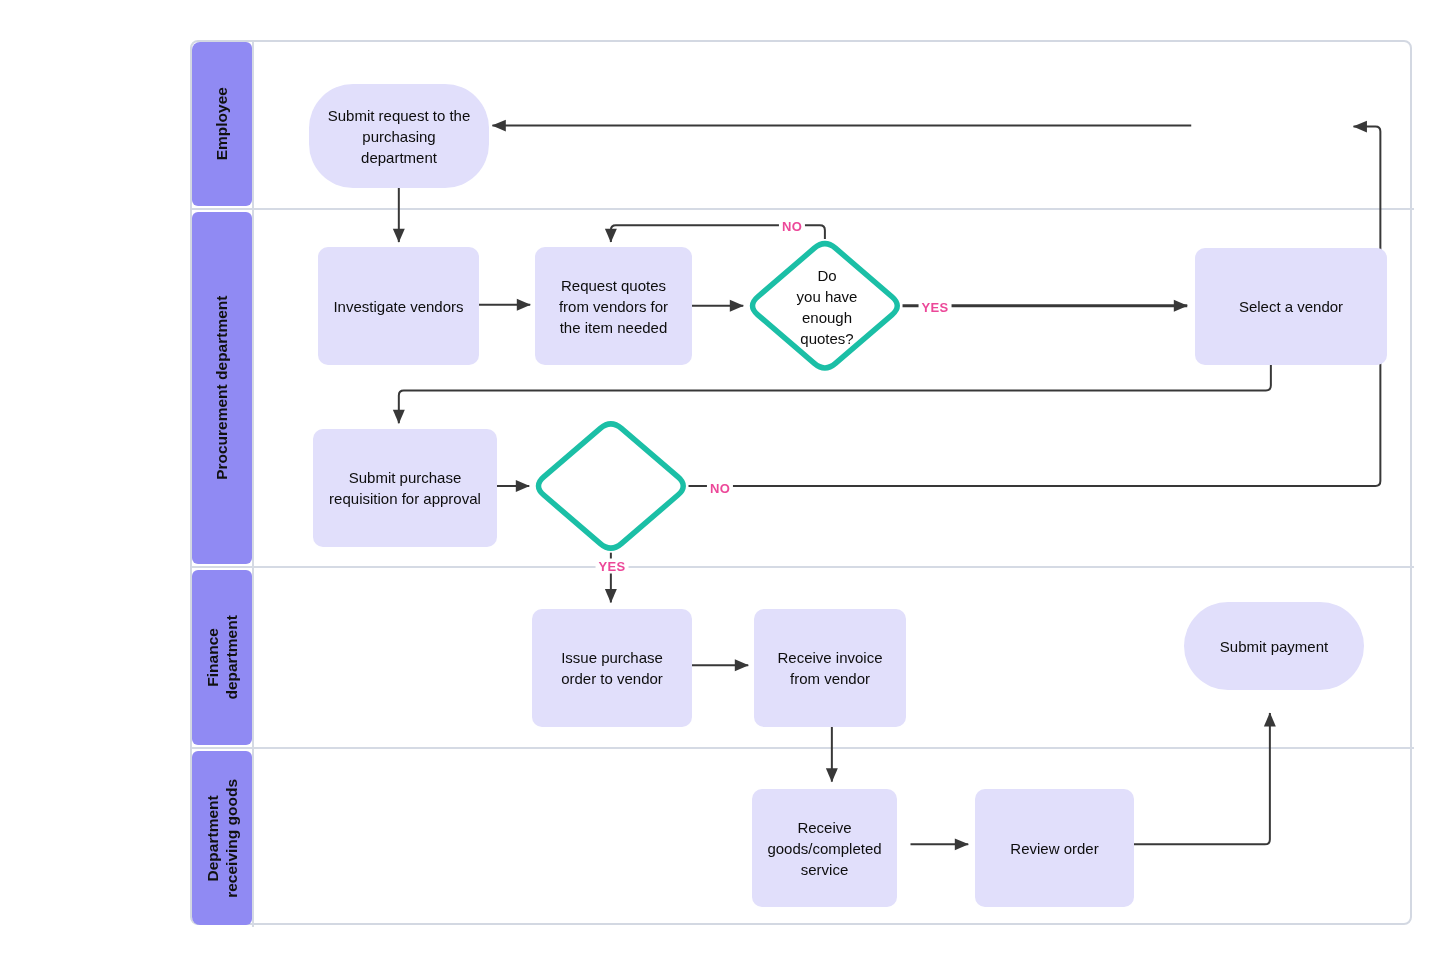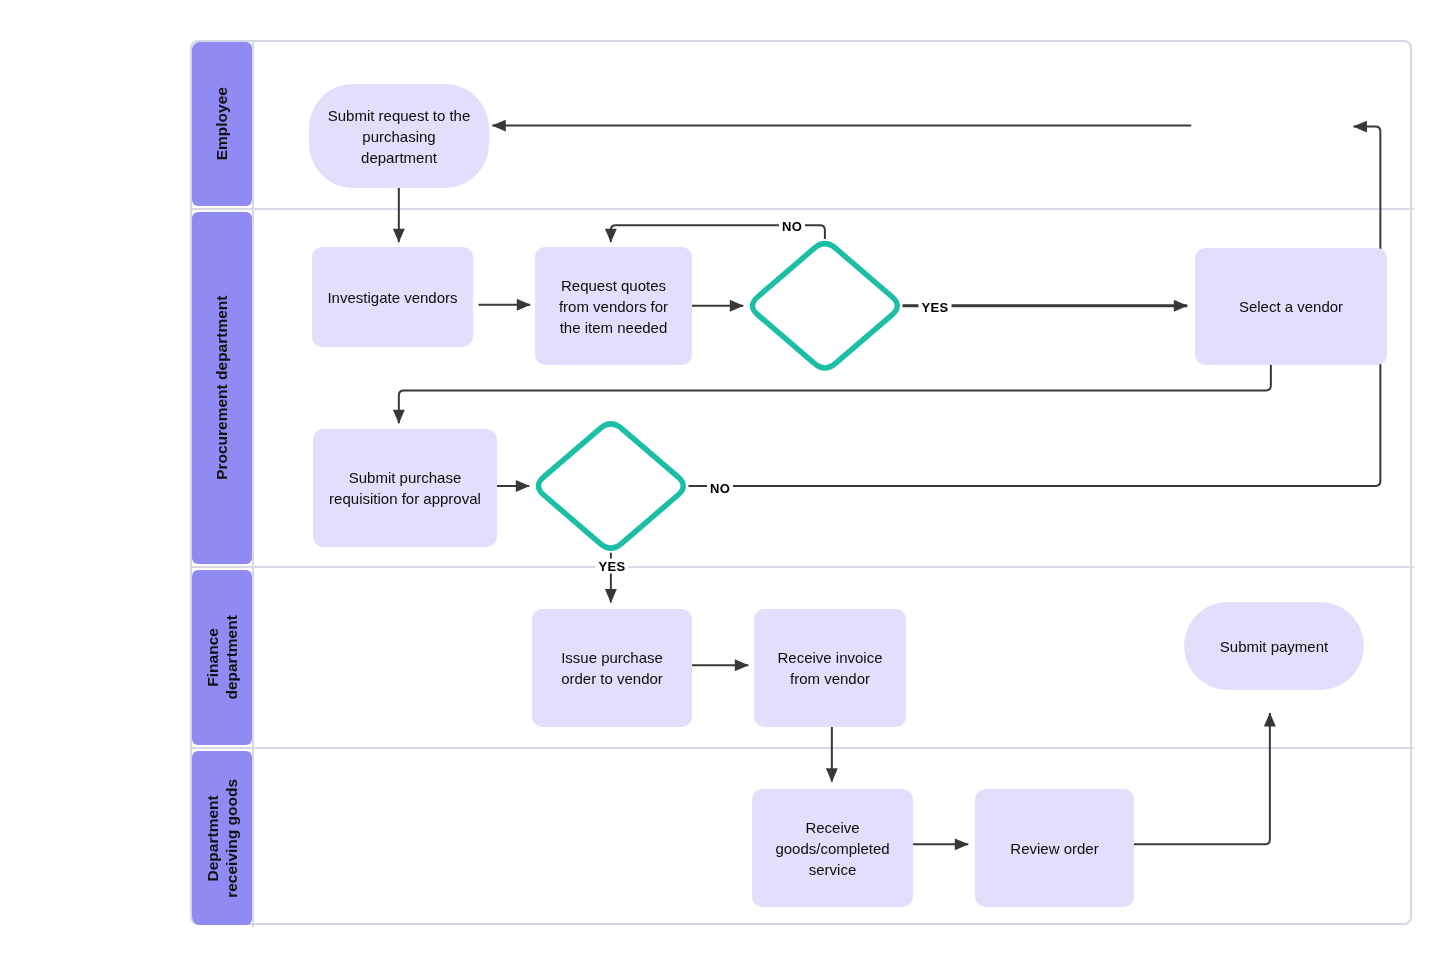--- a/index.html
+++ b/index.html
@@ -32,21 +32,21 @@
     font-size:15px;line-height:1.4;padding:8px 14px;box-sizing:border-box;
   }
   .terminator{border-radius:44px;}
   .diamond-text{
     position:absolute;display:flex;align-items:center;justify-content:center;
     text-align:center;font-size:15px;line-height:1.4;
   }
   .prewrap{white-space:pre-line;}
   .edge-label{
     position:absolute;transform:translate(-50%,-50%);
-    font-size:13px;font-weight:700;letter-spacing:.3px;color:#000000;
+    font-size:13px;font-weight:700;letter-spacing:.3px;color:#ec4899;
     background:#ffffff;padding:0 3px;line-height:15px;
   }
   svg{display:block;}
 </style>
 </head>
 <body>
 
 <div class="diagram">
 
   <div class="lane-sep" style="top:166px"></div>
@@ -107,38 +107,42 @@
     </g>
     <g fill="#ffffff" stroke="#1bbfa6" stroke-width="5.5">
       <path d="M 645.6 207.1 L 702.4 255.9 Q 713 265 702.4 274.1 L 645.6 322.9 Q 635 332 624.4 322.9 L 567.6 274.1 Q 557 265 567.6 255.9 L 624.4 207.1 Q 635 198 645.6 207.1 Z"></path>
       <path d="M 430.6 388.1 L 487.4 436.9 Q 498 446 487.4 455.1 L 430.6 503.9 Q 420 513 409.4 503.9 L 352.6 455.1 Q 342 446 352.6 436.9 L 409.4 388.1 Q 420 379 430.6 388.1 Z"></path>
     </g>
   </svg>
 
   <div class="node terminator" style="left:117px;top:42px;width:180px;height:104px">Submit request to the purchasing department</div>
 
 
-  <div class="node" style="left:120px;top:205px;width:161px;height:100px">Investigate vendors</div>
+  <div class="node" style="left:126px;top:205px;width:161px;height:118px">Investigate vendors</div>
 
   <div class="node" style="left:343px;top:205px;width:157px;height:118px">Request quotes from vendors for the item needed</div>
 
   <div class="node" style="left:1003px;top:206px;width:192px;height:117px">Select a vendor</div>
 
   <div class="node" style="left:121px;top:387px;width:184px;height:118px">Submit purchase requisition for approval</div>
 
   <div class="node" style="left:340px;top:567px;width:160px;height:118px">Issue purchase order to vendor</div>
 
   <div class="node" style="left:562px;top:567px;width:152px;height:118px">Receive invoice from vendor</div>
 
   <div class="node terminator" style="left:992px;top:560px;width:180px;height:88px">Submit payment</div>
 
-  <div class="node" style="left:560px;top:747px;width:161px;height:118px">Receive goods/completed service</div>
+  <div class="node" style="left:560px;top:747px;width:145px;height:118px">Receive goods/completed service</div>
 
   <div class="node" style="left:783px;top:747px;width:159px;height:118px">Review order</div>
 
+  <div class="diamond-text prewrap" style="left:570px;top:205px;width:130px;height:120px">Do
+you have
+enough
+quotes?</div>
 
 
   <div class="edge-label" style="left:600px;top:184px">NO</div>
   <div class="edge-label" style="left:743px;top:265px">YES</div>
   <div class="edge-label" style="left:528px;top:446px">NO</div>
   <div class="edge-label" style="left:420px;top:524px">YES</div>
 
 </div>
 
 </body></html>

